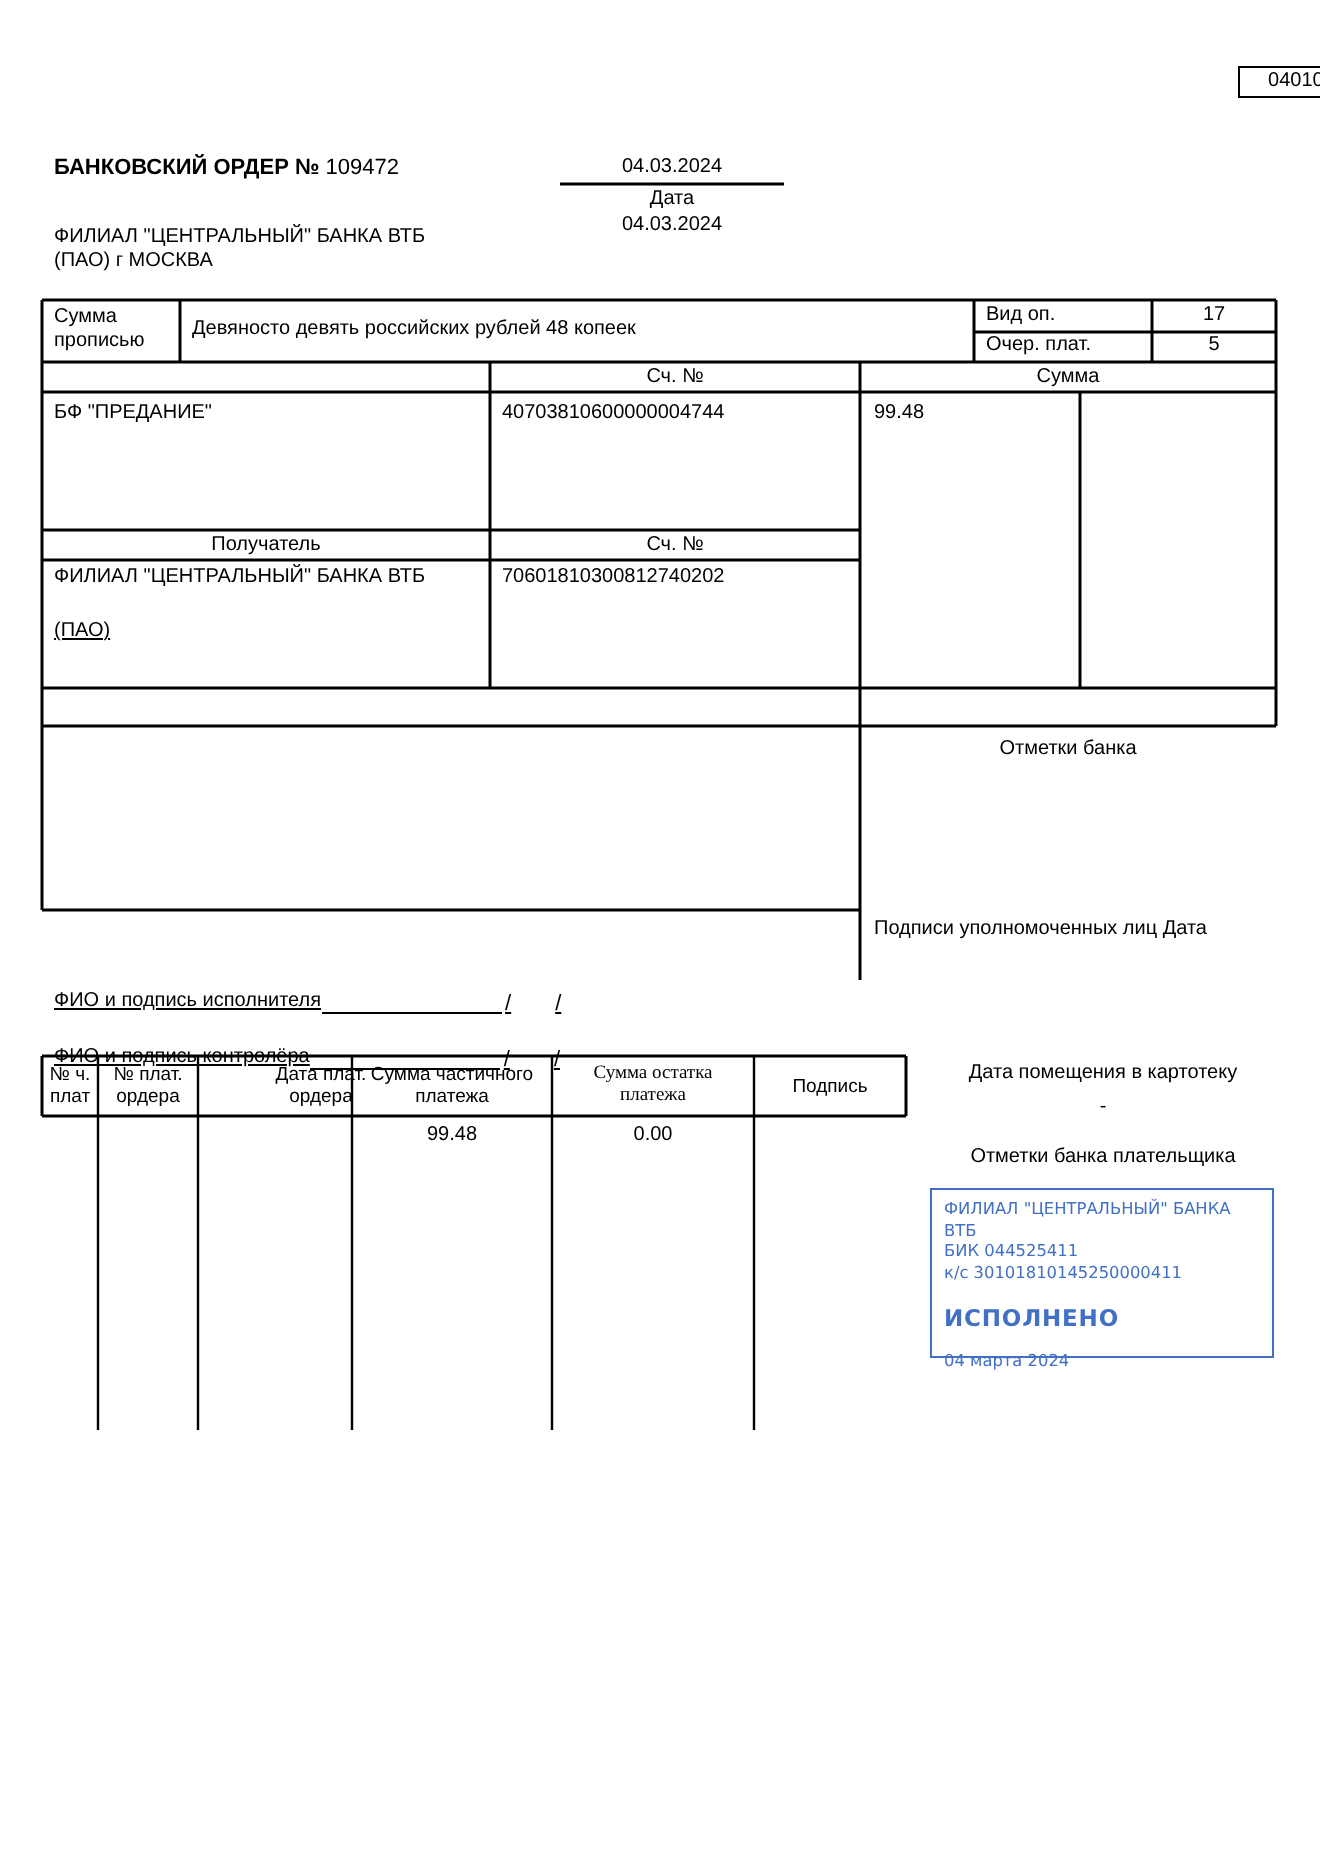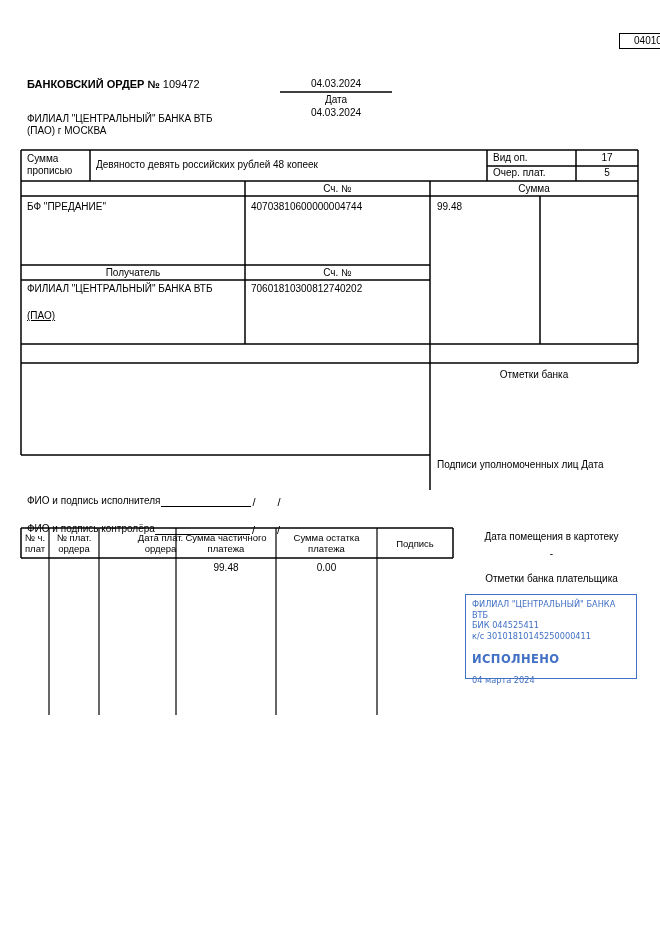--- a/index.html
+++ b/index.html
@@ -4,21 +4,21 @@
 <style>
   html,body{margin:0;padding:0;background:#e8e8e8;}
   #page{position:relative;width:660px;height:933px;background:#ffffff;
         font-family:"Liberation Sans",sans-serif;color:#000;overflow:hidden;}
   .abs{position:absolute;}
   .t10{font-size:10px;line-height:12px;}
   .t11{font-size:11px;line-height:13px;}
   .ctr{text-align:center;}
   .bold{font-weight:bold;}
   #grid{position:absolute;left:0;top:0;pointer-events:none;}
-  .sigrow{display:flex;align-items:center;font-size:10px;line-height:12px;}
+  .sigrow{display:flex;align-items:center;font-size:10px;line-height:12px;text-decoration:underline;}
   .sigline{display:inline-block;border-bottom:1.2px solid #000;height:11px;}
   .slash{display:inline-block;font-size:11px;margin-left:2px;transform:translateY(1px);}
   .slash2{margin-left:22px;}
   .cellhead{font-size:9.5px;line-height:11px;text-align:center;}
   #stamp{border:1.6px solid #4170C4;color:#4170C4;box-sizing:border-box;
          font-family:"DejaVu Sans",sans-serif;padding:4px 6px 0 6px;}
   .stamp-small{font-size:8.2px;line-height:10.5px;}
   .stamp-status{font-size:11.5px;font-weight:bold;letter-spacing:.4px;margin-top:11px;}
   .stamp-date{font-size:8.2px;margin-top:9px;}
 </style>
@@ -129,21 +129,21 @@
     <div>ордера</div>
   </div>
   <div class="abs cellhead" style="left:99px;top:532px;width:77px;padding-left:23px;">
     <div>Дата плат.</div>
     <div>ордера</div>
   </div>
   <div class="abs cellhead" style="left:176px;top:532px;width:100px;">
     <div>Сумма частичного</div>
     <div>платежа</div>
   </div>
-  <div class="abs cellhead" style="left:276px;top:532px;width:101px;">
+  <div class="abs cellhead" style="left:276px;top:532px;width:101px;font-family:Liberation Serif, serif;">
     <div>Сумма остатка</div>
     <div>платежа</div>
   </div>
   <div class="abs cellhead" style="left:377px;top:538px;width:76px;">
     <div>Подпись</div>
   </div>
 
   <div class="abs t10 ctr" style="left:176px;top:562px;width:100px;">99.48</div>
   <div class="abs t10 ctr" style="left:276px;top:562px;width:101px;">0.00</div>
 

